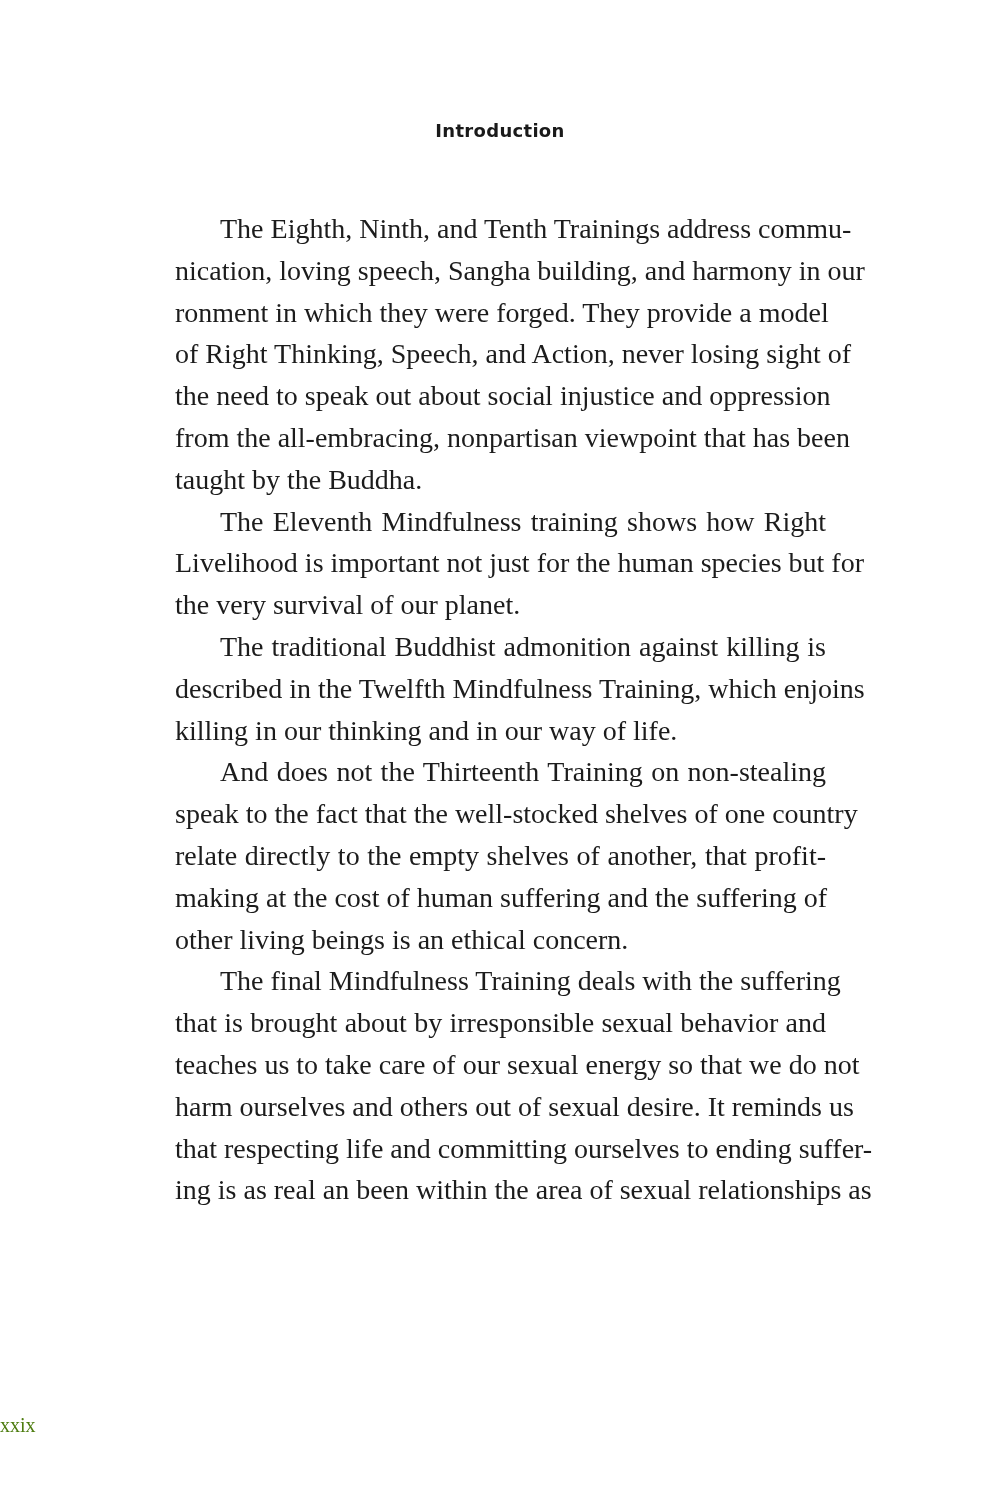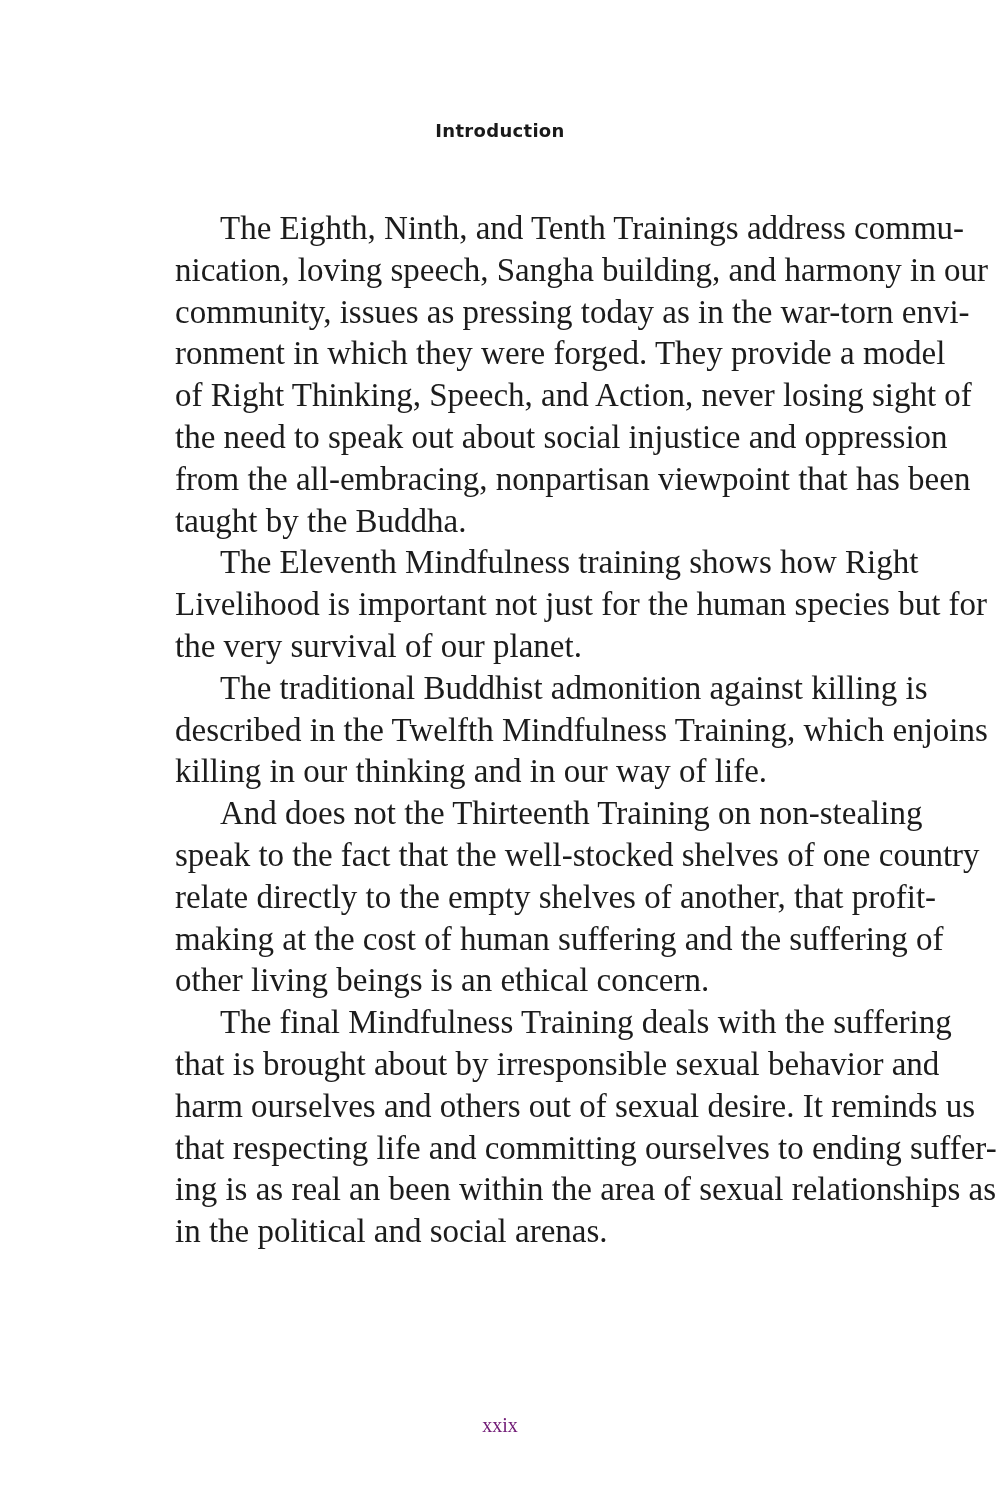--- a/index.html
+++ b/index.html
@@ -32,21 +32,21 @@
       font-size: 18px;
       letter-spacing: 0.3px;
       color: #1a1a1a;
     }
     .body-text {
       position: absolute;
       left: 175px;
       top: 192px;
       width: 651px;
       font-family: "Liberation Serif", serif;
-      font-size: 33px;
+      font-size: 28px;
       color: #1c1c1c;
     }
     .para {
       margin: 0;
     }
     .line {
       display: block;
       height: 41.8px;
       line-height: 41.8px;
       white-space: nowrap;
@@ -59,37 +59,35 @@
       font-family: Liberation Serif, serif;
     }
     .line.indent {
       padding-left: 45px;
     }
     .folio {
       position: absolute;
       top: 1398px;
       left: 0;
       width: 1000px;
-      text-align: center;
       font-family: "Liberation Serif", serif;
       font-size: 20px;
-      color: #701a75;
+      color: #4d7c0f;
     }
   </style>
 </head>
 <body>
 
 <div class="page">
   <div class="running-head">Introduction</div>
 
   <div class="body-text" id="body-text">
       <div class="para">
         <span class="line indent">The Eighth, Ninth, and Tenth Trainings address commu-</span>
         <span class="line">nication, loving speech, Sangha building, and harmony in our</span>
-        <span class="line">community, issues as pressing today as in the war-torn envi-</span>
         <span class="line">ronment in which they were forged. They provide a model</span>
         <span class="line">of Right Thinking, Speech, and Action, never losing sight of</span>
         <span class="line">the need to speak out about social injustice and oppression</span>
         <span class="line">from the all-embracing, nonpartisan viewpoint that has been</span>
         <span class="line last">taught by the Buddha.</span>
       </div>
       <div class="para">
         <span class="line indent">The Eleventh Mindfulness training shows how Right</span>
         <span class="line">Livelihood is important not just for the human species but for</span>
         <span class="line last">the very survival of our planet.</span>
@@ -102,21 +100,21 @@
       <div class="para">
         <span class="line indent">And does not the Thirteenth Training on non-stealing</span>
         <span class="line">speak to the fact that the well-stocked shelves of one country</span>
         <span class="line">relate directly to the empty shelves of another, that profit-</span>
         <span class="line">making at the cost of human suffering and the suffering of</span>
         <span class="line last">other living beings is an ethical concern.</span>
       </div>
       <div class="para">
         <span class="line indent">The final Mindfulness Training deals with the suffering</span>
         <span class="line">that is brought about by irresponsible sexual behavior and</span>
+        <span class="line">teaches us to take care of our sexual energy so that we do not</span>
         <span class="line">harm ourselves and others out of sexual desire. It reminds us</span>
         <span class="line">that respecting life and committing ourselves to ending suffer-</span>
         <span class="line">ing is as real an been within the area of sexual relationships as</span>
-        <span class="line last">in the political and social arenas.</span>
       </div>
     </div>
 
   <div class="folio">xxix</div>
 </div>
 
 </body></html>

